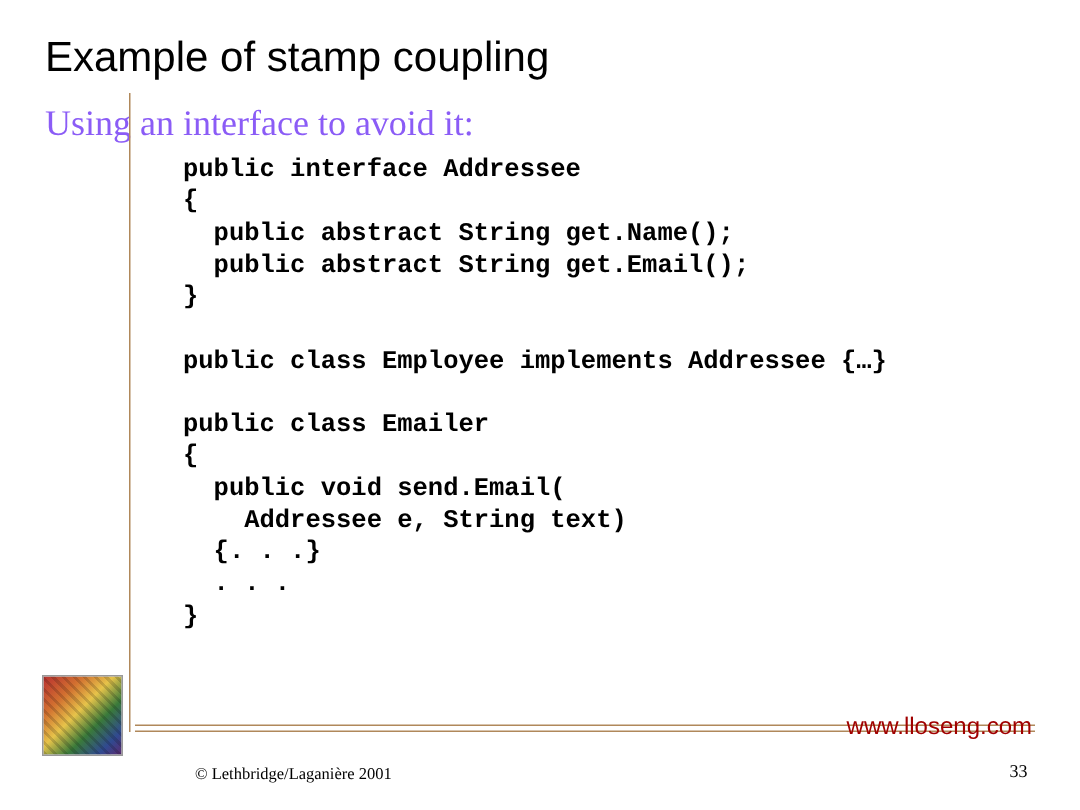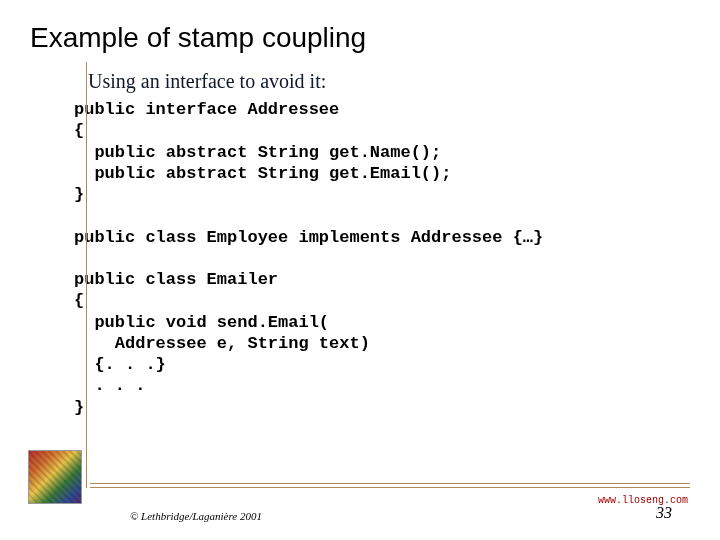--- a/index.html
+++ b/index.html
@@ -18,49 +18,46 @@
     position: relative;
   }
   .title {
     font-size: 28px;
     font-weight: 400;
     color: #000;
     margin-bottom: 16px;
   }
   .subtitle {
     font-family: "Times New Roman", Times, serif;
-    font-size: 20px;
-    color: #0f172a;
-    margin-left: 58px;
+    font-size: 24px;
+    color: #8b5cf6;
     margin-bottom: 6px;
   }
   .code-block {
     font-family: "Courier New", Courier, monospace;
     font-size: 17px;
     font-weight: bold;
     color: #000;
     white-space: pre;
-    margin-left: 44px;
+    margin-left: 92px;
     line-height: 1.25;
   }
   .url {
     position: absolute;
     right: 32px;
-    bottom: 34px;
-    font-size: 10px;
+    bottom: 46px;
+    font-size: 16px;
     color: #a00000;
-    font-family: Liberation Mono, monospace;
   }
   .footer {
     position: absolute;
     left: 0;
-    right: 16px;
+    right: 3px;
     bottom: 18px;
     height: 20px;
-    font-style: italic;
   }
   .copyright {
     position: absolute;
     left: 130px;
     bottom: 0;
     font-family: "Times New Roman", Times, serif;
     font-size: 11px;
     color: #000;
   }
   .chapter {
@@ -69,21 +66,21 @@
     bottom: 0;
     font-family: "Times New Roman", Times, serif;
     font-size: 14px;
     color: #000;
   }
   .pagenum {
     position: absolute;
     right: 32px;
     bottom: 0;
     font-family: "Times New Roman", Times, serif;
-    font-size: 16px;
+    font-size: 12px;
     color: #000;
   }
   .rule-top {
     position: absolute;
     left: 90px;
     right: 30px;
     bottom: 56px;
     height: 0;
     border-top: 1px solid #b0885a;
   }

